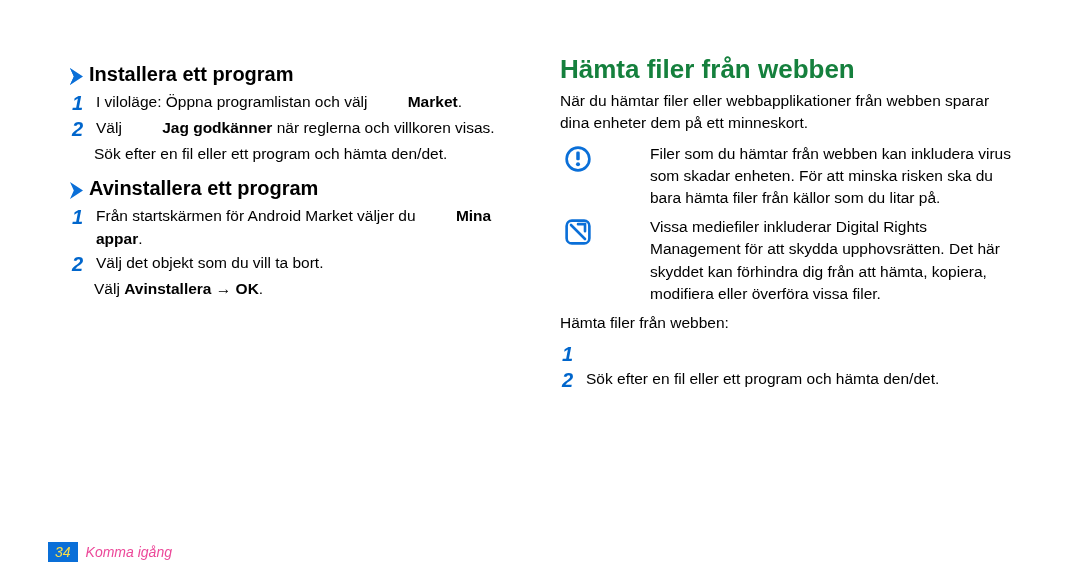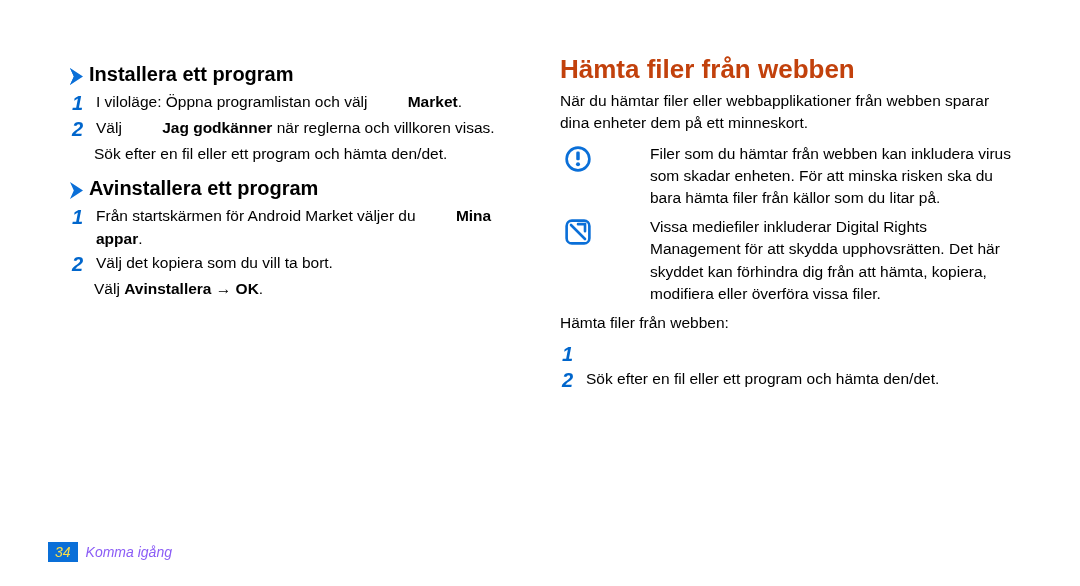--- a/index.html
+++ b/index.html
@@ -68,21 +68,21 @@
   }
   .step-body b { font-weight: bold; padding-left: 36px; }
   .indent {
     margin-left: 24px;
     font-size: 15.5px;
     line-height: 1.45;
     margin-top: 2px;
     margin-bottom: 6px;
   }
   .h2 {
-    color: #c2410c;
+    color: #15803d;
     font-weight: bold;
     font-size: 26px;
     line-height: 1.1;
     margin: 0 0 6px 0;
   }
   .para {
     font-size: 15.5px;
     line-height: 1.45;
     margin-bottom: 8px;
   }
@@ -124,21 +124,21 @@
   }
   .footer-num {
     background: #0a6fd8;
     color: #fde047;
     padding: 2px 7px 2px 7px;
     font-style: italic;
     font-size: 14px;
     margin-right: 8px;
   }
   .footer-text {
-    color: #8b5cf6;
+    color: #ec4899;
     font-style: italic;
     font-size: 14px;
   }
 </style>
 </head>
 <body>
 
 <div class="page">
 
   <div class="col col-left">
@@ -178,21 +178,21 @@
     <div class="step">
       <div class="step-num">1</div>
       <div class="step-body">
         <span>Från startskärmen för Android Market väljer du </span><b>Mina appar</b><span>.</span>
       </div>
     </div>
 
     <div class="step">
       <div class="step-num">2</div>
       <div class="step-body">
-        <span>Välj det kopiera som du vill ta bort.</span>
+        <span>Välj det objekt som du vill ta bort.</span>
       </div>
     </div>
 
     <div class="indent">
       <span>Välj </span><b>Avinstallera</b><span> → </span><b>OK</b><span>.</span>
     </div>
 
   </div>
 
   <div class="col col-right">

